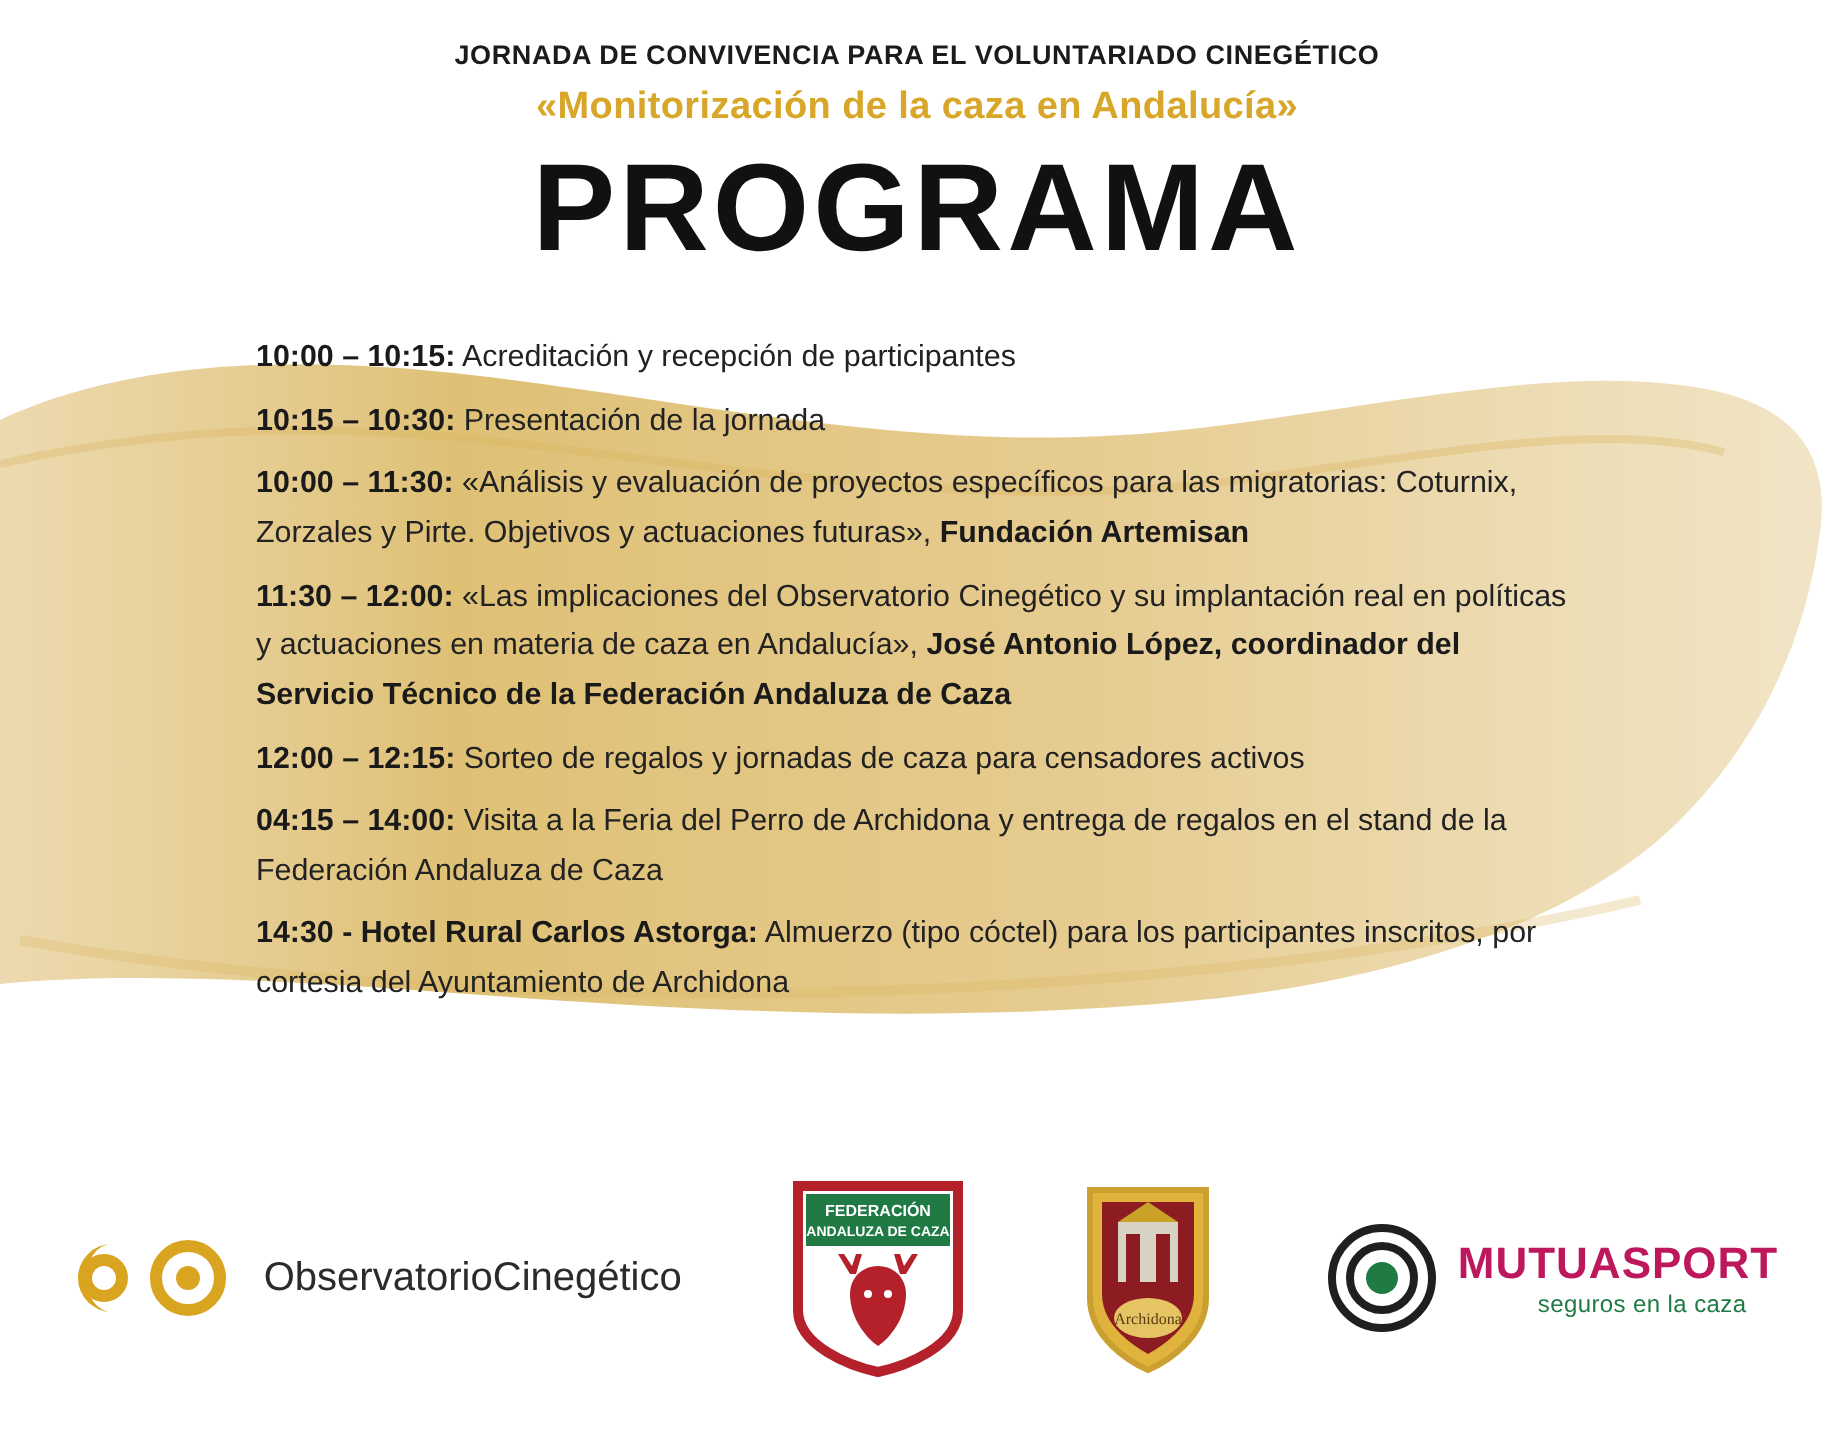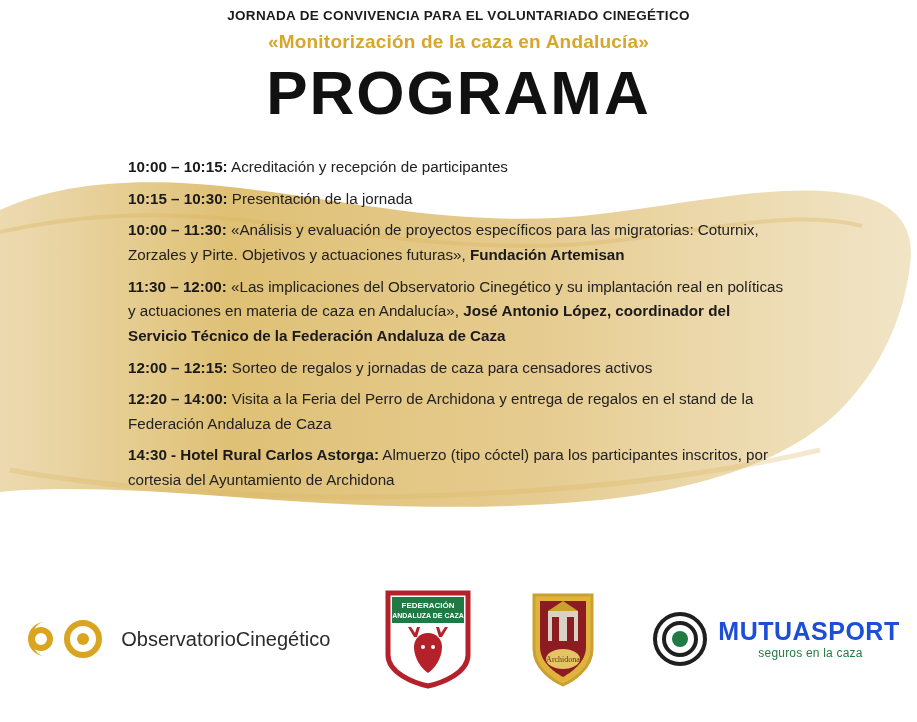--- a/index.html
+++ b/index.html
@@ -28,21 +28,21 @@
     top: 170px;
     width: 917px;
     height: 345px;
     pointer-events: none;
     z-index: 0;
   }
   .header {
     position: relative;
     z-index: 2;
     text-align: center;
-    padding-top: 8px;
+    padding-top: 20px;
   }
   .kicker {
     font-size: 13.5px;
     font-weight: bold;
     letter-spacing: 0.3px;
     color: #1b1b1b;
     margin: 0;
   }
   .subtitle {
     font-size: 19px;
@@ -112,23 +112,23 @@
     display: flex;
     align-items: center;
     gap: 10px;
   }
   .mutua-text {
     display: flex;
     flex-direction: column;
     line-height: 1.05;
   }
   .mutua-name {
-    font-size: 25px;
-    font-weight: bold;
-    color: #1d4ed8;
+    font-size: 22px;
+    font-weight: bold;
+    color: #be185d;
     letter-spacing: 0.5px;
   }
   .mutua-tag {
     font-size: 12px;
     color: #1f7a43;
     letter-spacing: 0.2px;
     margin-top: 3px;
     margin-left: 40px;
   }
 </style>
@@ -156,21 +156,21 @@
     <p class="subtitle">«Monitorización de la caza en Andalucía»</p>
     <h1 class="title">PROGRAMA</h1>
   </div>
 
   <div class="program" id="program-list">
       <div class="entry"><span class="time">10:00 – 10:15:</span><span> Acreditación y recepción de participantes</span></div>
       <div class="entry"><span class="time">10:15 – 10:30:</span><span> Presentación de la jornada</span></div>
       <div class="entry"><span class="time">10:00 – 11:30:</span><span> «Análisis y evaluación de proyectos específicos para las migratorias: Coturnix, Zorzales y Pirte. Objetivos y actuaciones futuras», </span><span class="strong">Fundación Artemisan</span></div>
       <div class="entry"><span class="time">11:30 – 12:00:</span><span> «Las implicaciones del Observatorio Cinegético y su implantación real en políticas y actuaciones en materia de caza en Andalucía», </span><span class="strong">José Antonio López, coordinador del Servicio Técnico de la Federación Andaluza de Caza</span></div>
       <div class="entry"><span class="time">12:00 – 12:15:</span><span> Sorteo de regalos y jornadas de caza para censadores activos</span></div>
-      <div class="entry"><span class="time">12:20 – 14:00:</span><span> Visita a la Feria del Perro de Archidona y entrega de regalos en el stand de la Federación Andaluza de Caza</span></div>
+      <div class="entry"><span class="time">04:15 – 14:00:</span><span> Visita a la Feria del Perro de Archidona y entrega de regalos en el stand de la Federación Andaluza de Caza</span></div>
       <div class="entry"><span class="time">14:30 - Hotel Rural Carlos Astorga:</span><span> Almuerzo (tipo cóctel) para los participantes inscritos, por cortesia del Ayuntamiento de Archidona</span></div>
     </div>
 
   <div class="logos">
 
     <div class="logo logo-observatorio">
       <svg width="92" height="54" viewBox="0 0 92 54">
         <g fill="none" stroke="#d9a520" stroke-width="6">
           <path d="M28,10 A17,17 0 1 0 28,44 A13,17 0 1 1 28,10 Z" fill="#d9a520" stroke="none"></path>
           <circle cx="24" cy="27" r="9"></circle>

